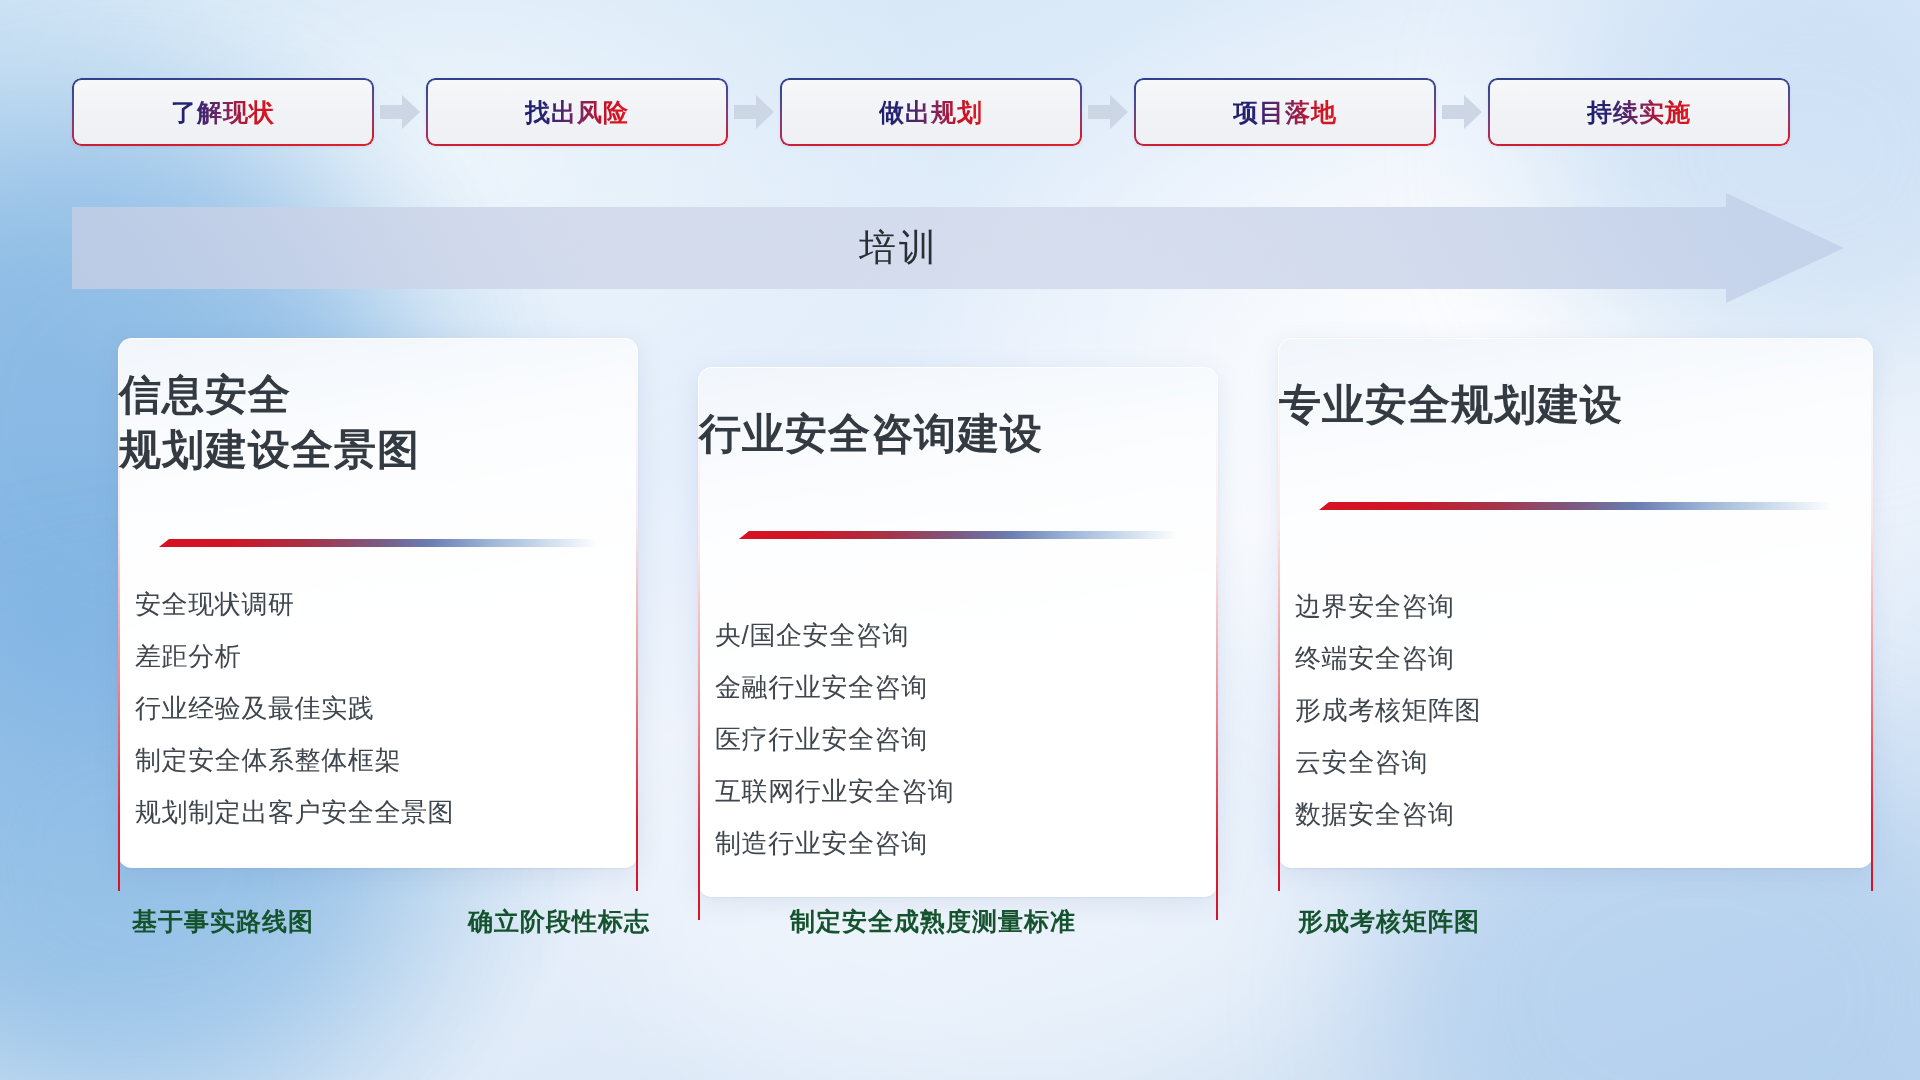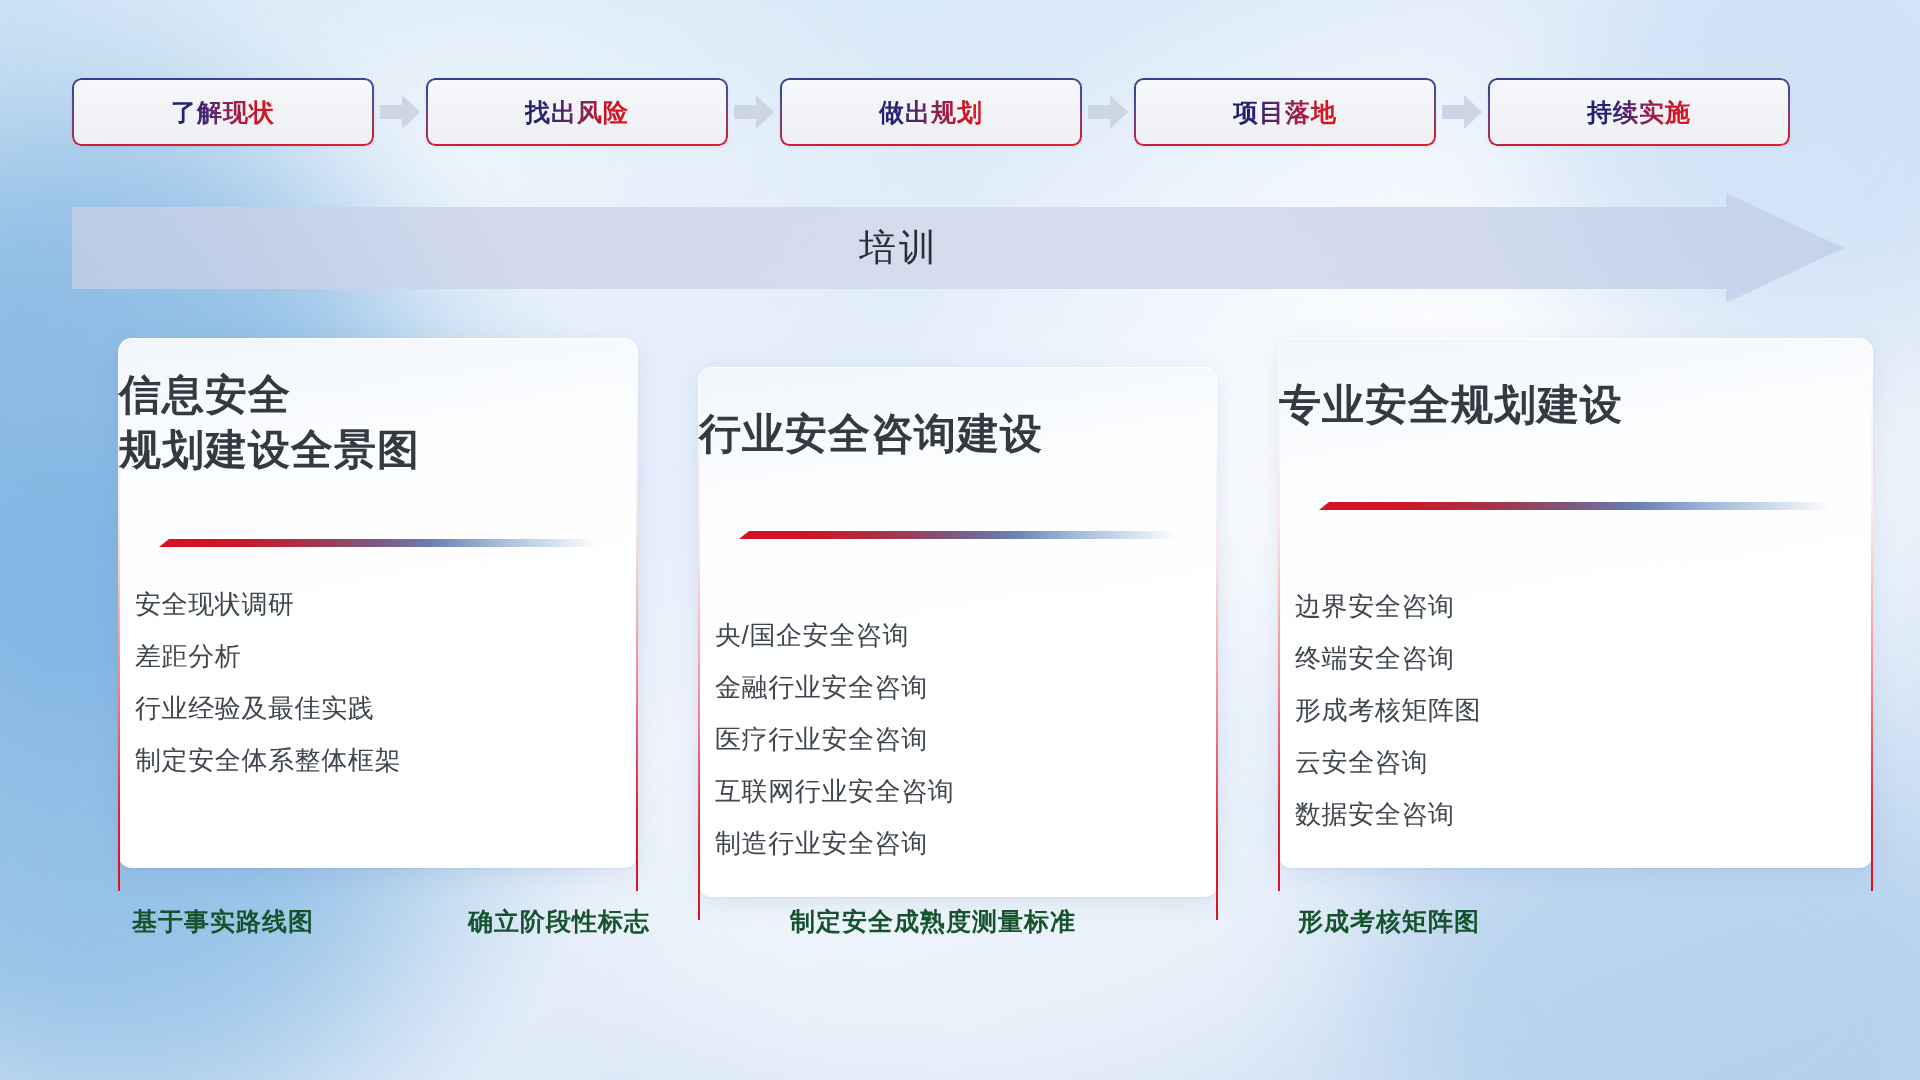--- a/index.html
+++ b/index.html
@@ -200,20 +200,21 @@
     <div class="card-title two-line">
       <div>信息安全</div>
       <div>规划建设全景图</div>
     </div>
     <div class="card-rule"></div>
     <div class="card-list">
       <div class="card-list-item">安全现状调研</div>
       <div class="card-list-item">差距分析</div>
       <div class="card-list-item">行业经验及最佳实践</div>
       <div class="card-list-item">制定安全体系整体框架</div>
+      <div class="card-list-item">规划制定出客户安全全景图</div>
     </div>
   </div>
 
   <div class="card card-2">
     <div class="card-title">
       <div>行业安全咨询建设</div>
     </div>
     <div class="card-rule"></div>
     <div class="card-list">
       <div class="card-list-item">央/国企安全咨询</div>

